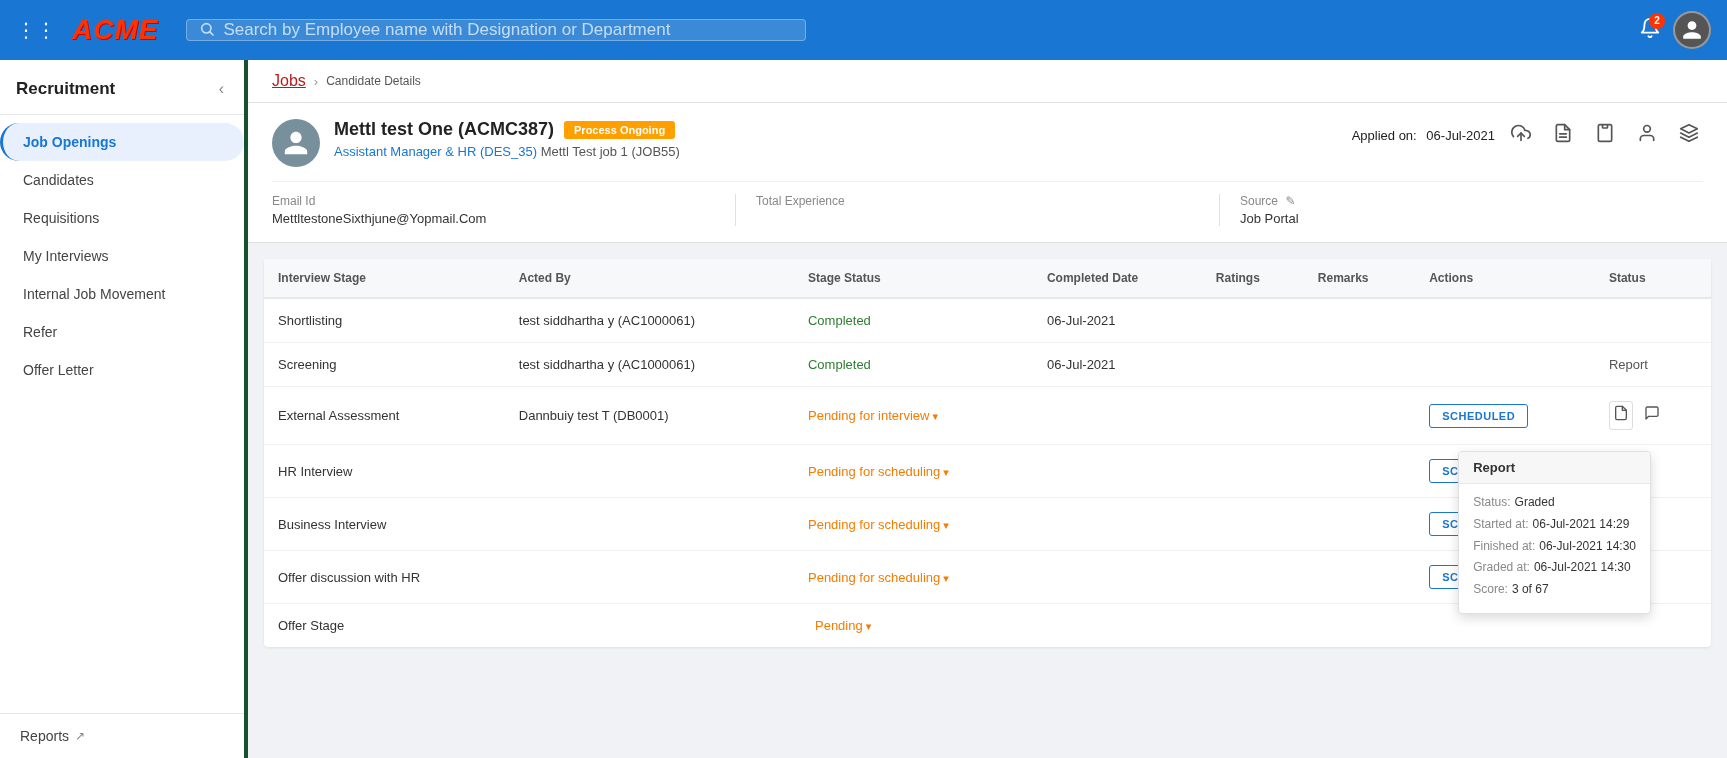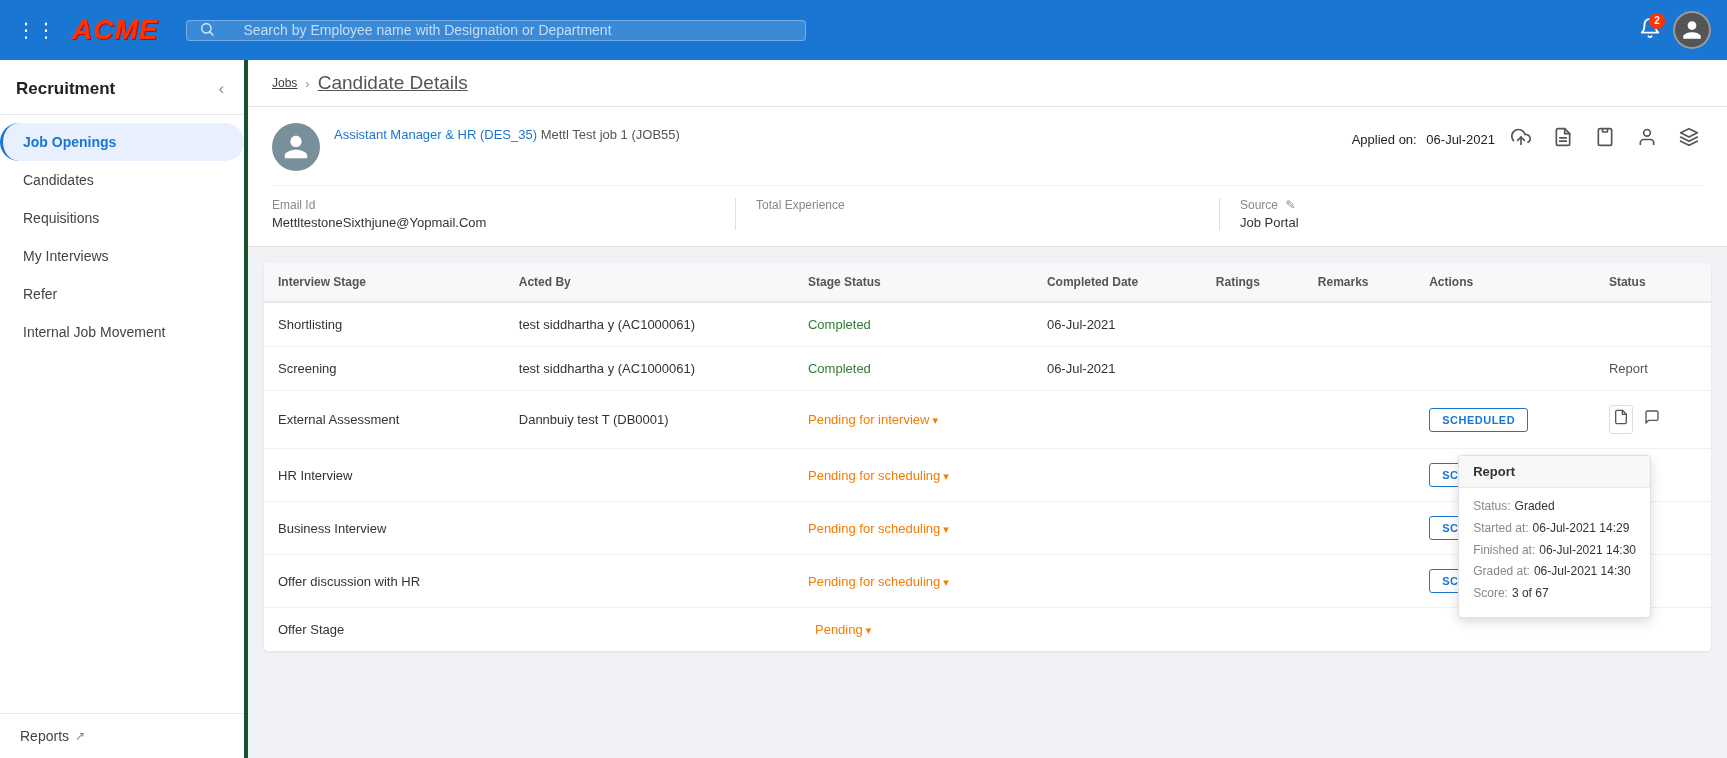--- a/index.html
+++ b/index.html
@@ -38,23 +38,22 @@
       display: flex;
       align-items: center;
       padding: 0 12px;
       gap: 8px;
     }
     .search-bar input {
       background: transparent;
       border: none;
       outline: none;
       color: white;
-      font-size: 14px;
+      font-size: 17px;
       width: 100%;
-      margin-left: 20px;
     }
     .search-bar input::placeholder { color: rgba(255,255,255,0.7); }
     .search-icon-svg { color: rgba(255,255,255,0.7); }
     .header-spacer { flex: 1; }
     .header-right { display: flex; align-items: center; gap: 12px; }
     .notif-btn {
       position: relative;
       background: none;
       border: none;
       cursor: pointer;
@@ -165,27 +164,27 @@
     
     .breadcrumb {
       background: white;
       padding: 12px 24px;
       display: flex;
       align-items: center;
       gap: 8px;
       border-bottom: 1px solid #e0e0e0;
     }
     .breadcrumb-item {
-      color: #404040;
-      cursor: pointer;
-      font-size: 12px;
+      color: #b91c1c;
+      cursor: pointer;
+      font-size: 16px;
       text-decoration: underline;
     }
     .breadcrumb-sep { color: #999; font-size: 13px; }
-    .breadcrumb-current { color: #555; font-size: 19px; text-decoration: underline; }
+    .breadcrumb-current { color: #555; font-size: 12px; }
 
     
     .candidate-header {
       background: white;
       padding: 16px 24px;
       border-bottom: 1px solid #e0e0e0;
     }
     .candidate-top-row {
       display: flex;
       align-items: flex-start;
@@ -412,24 +411,27 @@
       <div class="sidebar-item">
         <span>Candidates</span>
       </div>
       <div class="sidebar-item">
         <span>Requisitions</span>
       </div>
       <div class="sidebar-item">
         <span>My Interviews</span>
       </div>
       <div class="sidebar-item">
+        <span>Internal Job Movement</span>
+      </div>
+      <div class="sidebar-item">
         <span>Refer</span>
       </div>
       <div class="sidebar-item">
-        <span>Internal Job Movement</span>
+        <span>Offer Letter</span>
       </div>
     </nav>
     <div class="sidebar-bottom">
       <div class="reports-link">
         <span>Reports</span>
         <span class="ext-icon">↗</span>
       </div>
     </div>
   </div>
 
@@ -443,20 +445,24 @@
 
     <div class="candidate-header">
       <div class="candidate-top-row">
         <div class="candidate-left">
           <div class="candidate-avatar">
             <svg width="28" height="28" viewBox="0 0 24 24" fill="white">
               <path d="M12 12c2.7 0 4.8-2.1 4.8-4.8S14.7 2.4 12 2.4 7.2 4.5 7.2 7.2 9.3 12 12 12zm0 2.4c-3.2 0-9.6 1.6-9.6 4.8v2.4h19.2v-2.4c0-3.2-6.4-4.8-9.6-4.8z"></path>
             </svg>
           </div>
           <div class="candidate-info">
+            <div class="candidate-name-row">
+              <span class="candidate-name">Mettl test One (ACMC387)</span>
+              <span class="process-badge">Process Ongoing</span>
+            </div>
             <div style="margin-top:4px;">
               <span class="candidate-designation">Assistant Manager &amp; HR (DES_35)</span>
               <span class="candidate-job">Mettl Test job 1 (JOB55)</span>
             </div>
           </div>
         </div>
         <div class="candidate-right">
           <div class="applied-date">
             <span>Applied on:</span>
             <span style="margin-left:6px;color:#222;font-weight:500;">06-Jul-2021</span>

